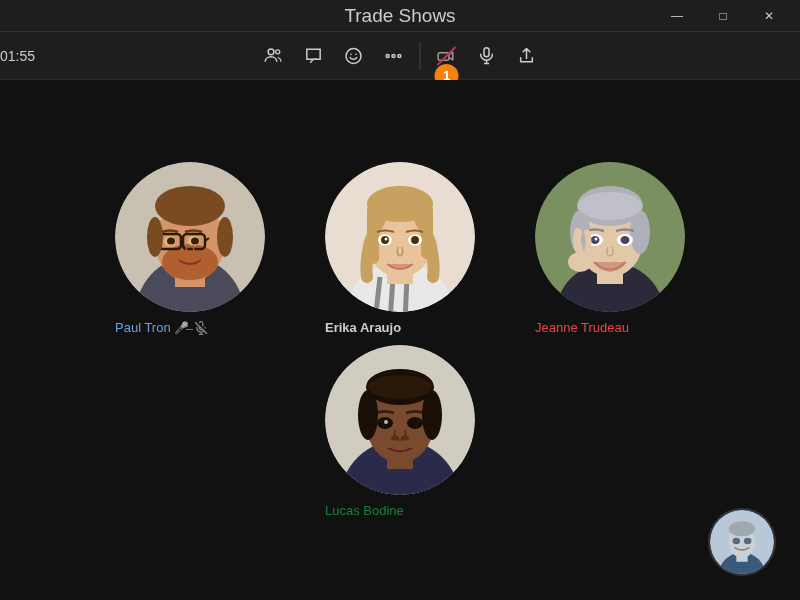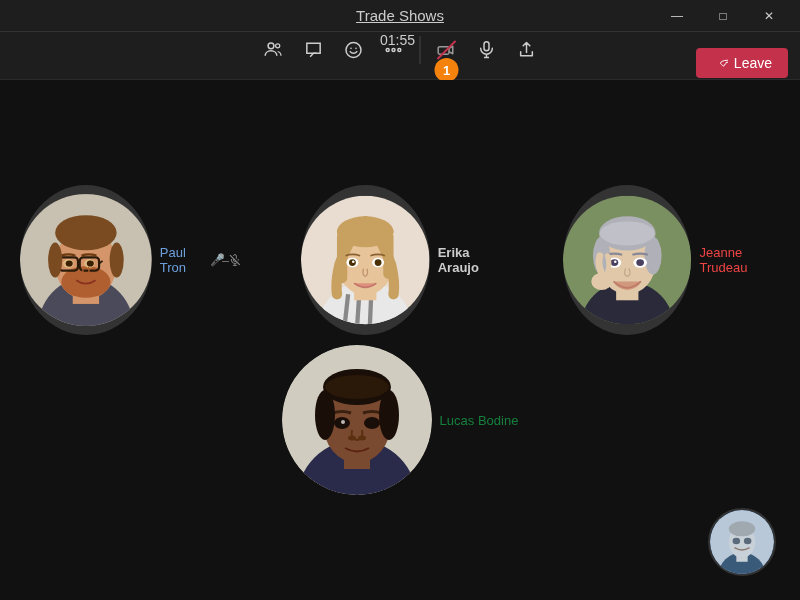--- a/index.html
+++ b/index.html
@@ -21,24 +21,23 @@
       background: #1e1e1e;
       height: 32px;
       padding: 0 8px;
       border-bottom: 1px solid #333;
     }
 
     .title-bar-spacer { flex: 1; }
 
     .title-bar-title {
       flex: 0 0 auto;
-      font-size: 15px;
+      font-size: 19px;
       color: #ccc;
       text-align: right;
-      text-decoration: underline;
     }
 
     .title-bar-controls {
       flex: 1;
       display: flex;
       justify-content: flex-end;
       gap: 0;
     }
 
     .title-bar-btn {
@@ -54,24 +53,23 @@
       border: none;
       outline: none;
     }
 
     
     .toolbar {
       display: flex;
       align-items: center;
       background: #1e1e1e;
       height: 48px;
-      padding: 0 12px;
+      padding: 0 0;
       border-bottom: 1px solid #2a2a2a;
       position: relative;
-      flex-direction: column;
     }
 
     .toolbar-timer {
       font-size: 14px;
       color: #ccc;
       min-width: 40px;
     }
 
     .toolbar-center {
       display: flex;
@@ -166,21 +164,21 @@
     }
 
     .participants-row {
       display: flex;
       justify-content: center;
       gap: 60px;
     }
 
     .participant {
       display: flex;
-      flex-direction: row;
+      flex-direction: column;
       gap: 8px;
     }
 
     .avatar-circle {
       width: 150px;
       height: 150px;
       border-radius: 50%;
       overflow: hidden;
       background: #333;
       display: flex;
@@ -318,28 +316,20 @@
     </button>
 
     <button class="toolbar-btn" title="Share">
       <svg class="icon-svg" viewBox="0 0 24 24">
         <path d="M12 3v12M8 7l4-4 4 4" stroke-width="1.8" stroke-linecap="round" stroke-linejoin="round"></path>
         <path d="M5 14v5h14v-5" stroke-width="1.8" stroke-linecap="round" stroke-linejoin="round"></path>
       </svg>
     </button>
   </div>
 
-  <div class="toolbar-right">
-    <button class="btn-leave">
-      <svg width="16" height="16" viewBox="0 0 24 24" fill="none" stroke="currentColor" stroke-width="2">
-        <path d="M22 16.92v3a2 2 0 01-2.18 2 19.79 19.79 0 01-8.63-3.07A19.5 19.5 0 013.07 8.81a19.79 19.79 0 01-3.07-8.64A2 2 0 012 0h3a2 2 0 012 1.72c.127.96.361 1.903.7 2.81a2 2 0 01-.45 2.11L6.09 7.91a16 16 0 006 6l1.27-1.27a2 2 0 012.11-.45c.907.339 1.85.573 2.81.7A2 2 0 0122 14.92z" transform="rotate(135 12 12) scale(0.7) translate(-5,-5)"></path>
-      </svg>
-      <span>Leave</span>
-    </button>
-  </div>
 </div>
 
 <div class="main-content">
   <div class="participants-grid">
 
     <div class="participants-row">
 
       <div class="participant">
         <div class="avatar-circle">
           <svg width="150" height="150" viewBox="0 0 150 150">

